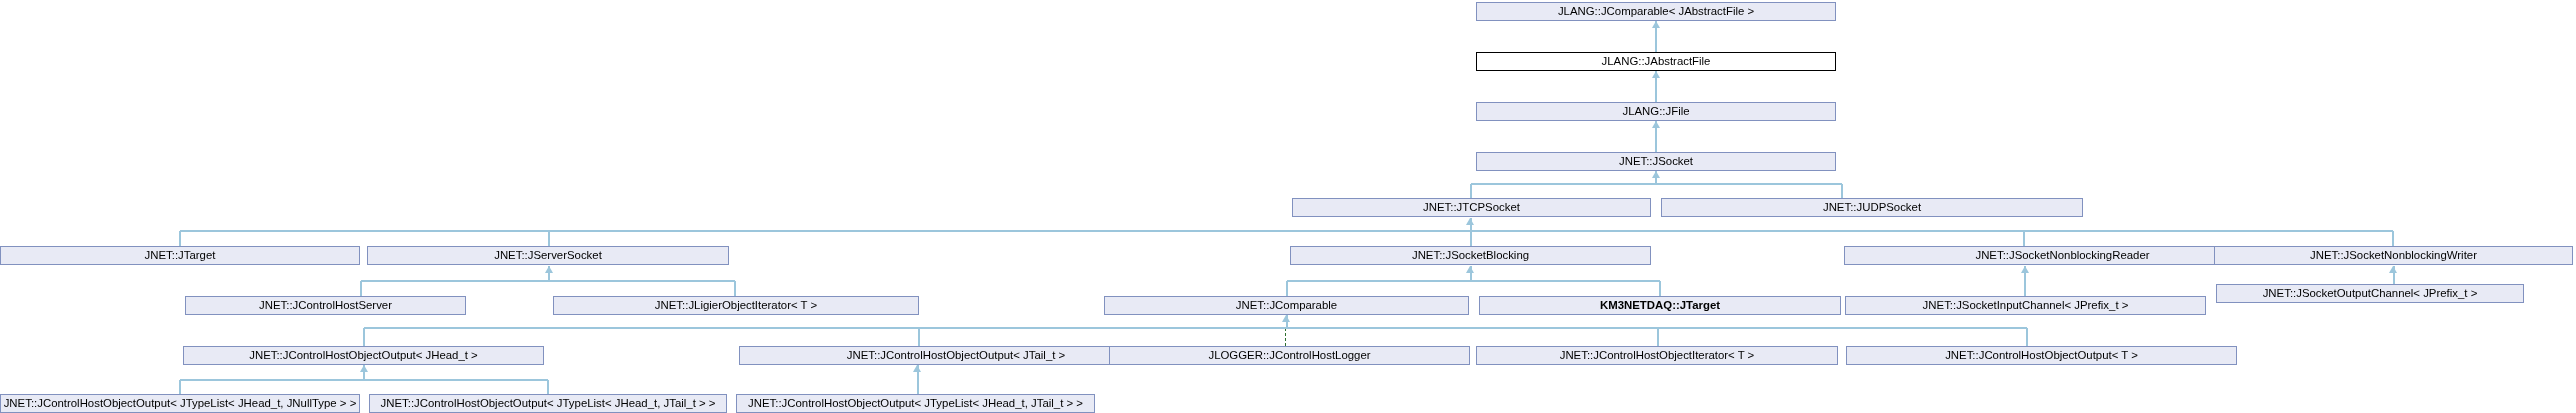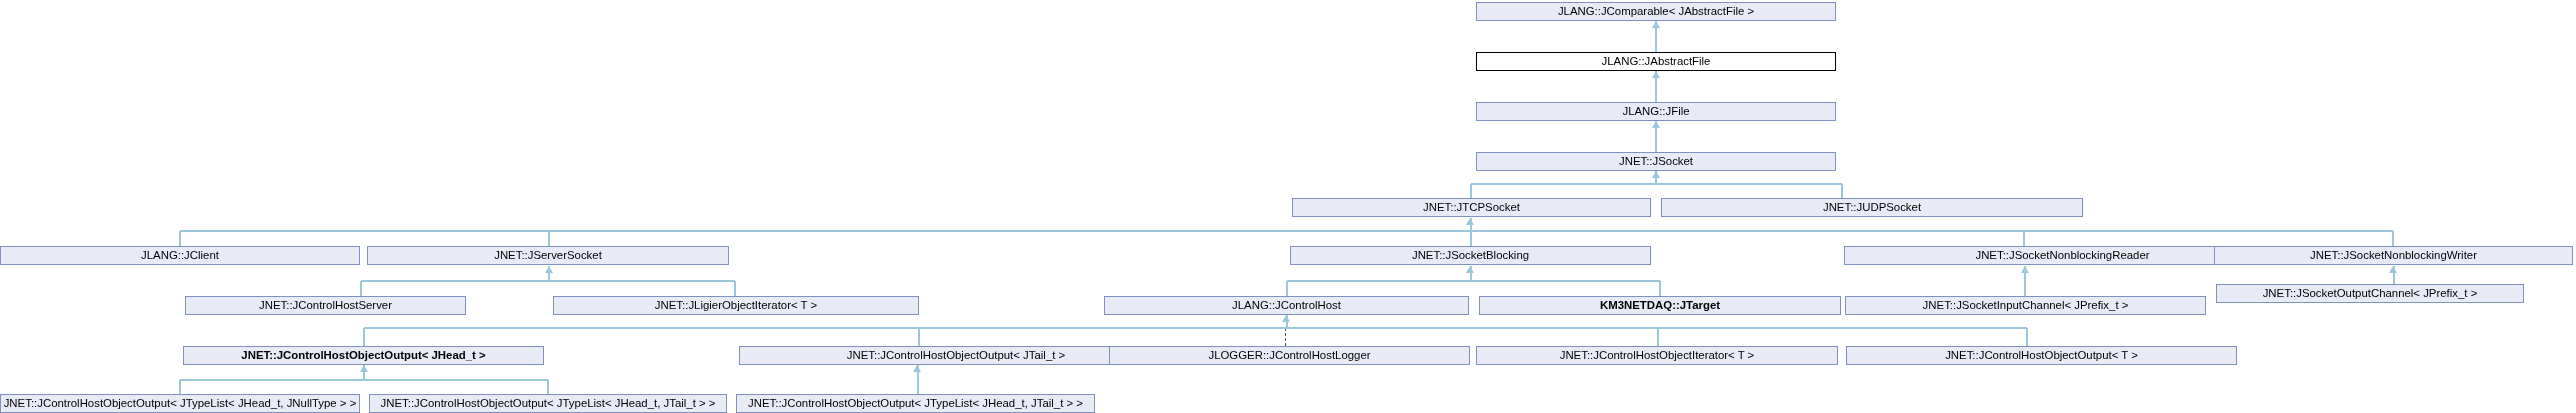--- a/index.html
+++ b/index.html
@@ -80,32 +80,32 @@
       <div class="arrow" style="left: 360px; top: 365px;"></div>
       <div class="arrow" style="left: 913px; top: 365px;"></div>
     </div>
   <div id="nodes-layer">
       <div class="node" style="left: 1476px; top: 1.8px; width: 360px;">JLANG::JComparable&lt; JAbstractFile &gt;</div>
       <div class="node current" style="left: 1476px; top: 52px; width: 360px;">JLANG::JAbstractFile</div>
       <div class="node" style="left: 1476px; top: 102px; width: 360px;">JLANG::JFile</div>
       <div class="node" style="left: 1476px; top: 152px; width: 360px;">JNET::JSocket</div>
       <div class="node" style="left: 1292px; top: 198px; width: 359px;">JNET::JTCPSocket</div>
       <div class="node" style="left: 1661px; top: 198px; width: 422px;">JNET::JUDPSocket</div>
-      <div class="node" style="left: 0px; top: 246px; width: 360px;">JLANG::JClient</div>
+      <div class="node" style="left: 0px; top: 246px; width: 360px;">JNET::JTarget</div>
       <div class="node" style="left: 367px; top: 246px; width: 362px;">JNET::JServerSocket</div>
       <div class="node" style="left: 1290px; top: 246px; width: 361px;">JNET::JSocketBlocking</div>
       <div class="node" style="left: 1844px; top: 246px; width: 437px;">JNET::JSocketNonblockingReader</div>
       <div class="node" style="left: 2214px; top: 246px; width: 359px;">JNET::JSocketNonblockingWriter</div>
       <div class="node" style="left: 185px; top: 296px; width: 281px;">JNET::JControlHostServer</div>
       <div class="node" style="left: 553px; top: 296px; width: 366px;">JNET::JLigierObjectIterator&lt; T &gt;</div>
-      <div class="node" style="left: 1104px; top: 296px; width: 365px;">JLANG::JControlHost</div>
+      <div class="node" style="left: 1104px; top: 296px; width: 365px;">JNET::JComparable</div>
       <div class="node" style="left: 1479px; top: 296px; width: 362px; font-weight: bold;">KM3NETDAQ::JTarget</div>
       <div class="node" style="left: 1845px; top: 296px; width: 361px;">JNET::JSocketInputChannel&lt; JPrefix_t &gt;</div>
       <div class="node" style="left: 2216px; top: 284px; width: 308px;">JNET::JSocketOutputChannel&lt; JPrefix_t &gt;</div>
-      <div class="node" style="left: 183px; top: 346px; width: 361px; font-weight: bold;">JNET::JControlHostObjectOutput&lt; JHead_t &gt;</div>
+      <div class="node" style="left: 183px; top: 346px; width: 361px;">JNET::JControlHostObjectOutput&lt; JHead_t &gt;</div>
       <div class="node" style="left: 739px; top: 346px; width: 434px;">JNET::JControlHostObjectOutput&lt; JTail_t &gt;</div>
       <div class="node" style="left: 1109px; top: 346px; width: 361px;">JLOGGER::JControlHostLogger</div>
       <div class="node" style="left: 1476px; top: 346px; width: 362px;">JNET::JControlHostObjectIterator&lt; T &gt;</div>
       <div class="node" style="left: 1846px; top: 346px; width: 391px;">JNET::JControlHostObjectOutput&lt; T &gt;</div>
       <div class="node" style="left: 0px; top: 394px; width: 360px;">JNET::JControlHostObjectOutput&lt; JTypeList&lt; JHead_t, JNullType &gt; &gt;</div>
       <div class="node" style="left: 369px; top: 394px; width: 358px;">JNET::JControlHostObjectOutput&lt; JTypeList&lt; JHead_t, JTail_t &gt; &gt;</div>
       <div class="node" style="left: 736px; top: 394px; width: 359px;">JNET::JControlHostObjectOutput&lt; JTypeList&lt; JHead_t, JTail_t &gt; &gt;</div>
     </div>
 </div>
 

